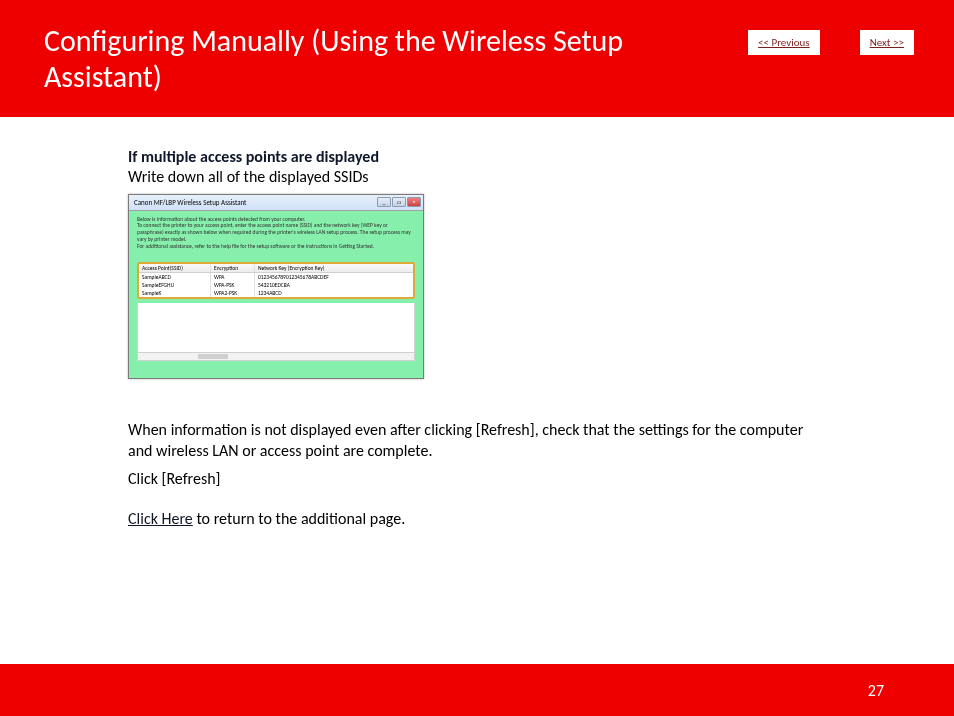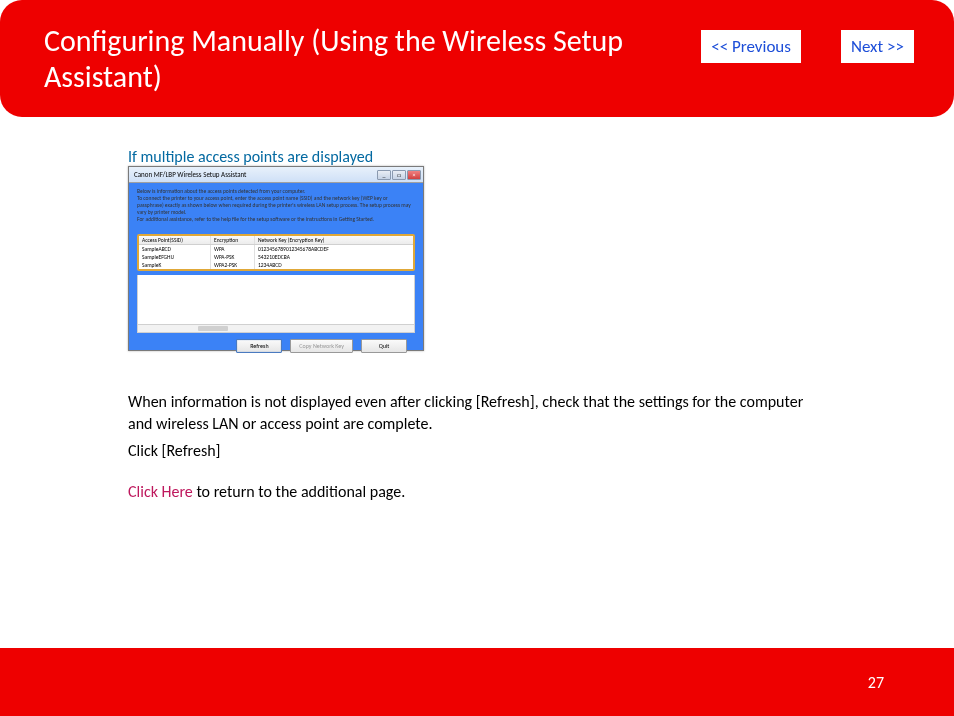--- a/index.html
+++ b/index.html
@@ -16,62 +16,62 @@
       overflow: hidden;
     }
     .header-banner {
       background: #ee0000;
       width: 100%;
       height: 117px;
       display: flex;
       align-items: center;
       padding: 0 40px 0 44px;
       justify-content: space-between;
-      border-radius: 22px;
     }
     .page-title {
       color: #fff;
       font-size: 30px;
       font-weight: 300;
       line-height: 1.2;
       max-width: 640px;
     }
     .nav-buttons {
       display: flex;
       gap: 40px;
       align-self: flex-start;
       margin-top: 30px;
     }
     .nav-btn {
       background: #fff;
       border: none;
       padding: 6px 10px;
-      font-size: 17px;
-      color: #1d4ed8;
+      font-size: 11px;
+      color: #7f1d1d;
+      text-decoration: underline;
       cursor: pointer;
       font-family: inherit;
     }
     .content {
       padding: 30px 130px 0 128px;
     }
     .section-heading {
-      font-weight: normal;
-      font-size: 16px;
-      color: #0369a1;
+      font-weight: bold;
+      font-size: 16px;
+      color: #0f172a;
     }
     .section-text {
       font-size: 16px;
       color: #000;
       line-height: 1.35;
       margin-bottom: 6px;
     }
     .dialog-mock {
       width: 296px;
       height: 185px;
-      background: #3b82f6;
+      background: #86efac;
       border: 1px solid #7a7a7a;
       font-size: 6px;
       margin-bottom: 40px;
       position: relative;
       box-shadow: 0 0 2px rgba(0,0,0,0.3);
     }
     .dialog-titlebar {
       height: 16px;
       background: linear-gradient(to bottom, #e8f1fb, #cfe0f7);
       display: flex;
@@ -169,33 +169,34 @@
       text-align: center;
     }
     .dlg-btn.refresh {
       border: 1px solid #4a7ac0;
       box-shadow: 0 0 1px #4a7ac0 inset;
     }
     .dlg-btn.disabled {
       color: #999;
     }
     .link {
-      color: #be185d;
+      color: #0f172a;
+      text-decoration: underline;
       cursor: pointer;
       margin-top: 16px;
     }
     .lower-section {
       margin-top: 6px;
     }
     .footer-banner {
       position: absolute;
       bottom: 0;
       left: 0;
       width: 100%;
-      height: 68px;
+      height: 52px;
       background: #ee0000;
       display: flex;
       align-items: center;
       justify-content: flex-end;
       padding-right: 70px;
     }
     .page-number {
       color: #fff;
       font-size: 16px;
     }
@@ -211,20 +212,21 @@
   <div class="page-title">Configuring Manually (Using the Wireless Setup Assistant)</div>
   <div class="nav-buttons">
     <button class="nav-btn">&lt;&lt; Previous</button>
     <button class="nav-btn">Next &gt;&gt;</button>
   </div>
 </div>
 
 <div class="content">
 
   <div class="section-heading">If multiple access points are displayed</div>
+  <div class="section-text">Write down all of the displayed SSIDs</div>
 
   <div class="dialog-mock">
     <div class="dialog-titlebar">
       <span>Canon MF/LBP Wireless Setup Assistant</span>
       <div class="win-controls">
         <div class="win-btn">_</div>
         <div class="win-btn">□</div>
         <div class="win-btn close">×</div>
       </div>
     </div>
@@ -253,25 +255,20 @@
         <div class="ap-row">
           <div class="ap-col1">SampleK</div>
           <div class="ap-col2">WPA2-PSK</div>
           <div class="ap-col3">1234ABCD</div>
         </div>
       </div>
       <div class="ap-blank"></div>
       <div class="scroll-track">
         <div class="scroll-thumb"></div>
       </div>
-      <div class="dialog-buttons">
-        <div class="dlg-btn refresh">Refresh</div>
-        <div class="dlg-btn disabled">Copy Network Key</div>
-        <div class="dlg-btn">Quit</div>
-      </div>
     </div>
   </div>
 
   <div class="lower-section">
     <div class="section-text">When information is not displayed even after clicking [Refresh], check that the settings for the computer and wireless LAN or access point are complete.</div>
     <div class="section-text">Click [Refresh]</div>
   </div>
 
   <div class="return-line">
     <span class="link">Click Here</span><span> to return to the additional page.</span>

